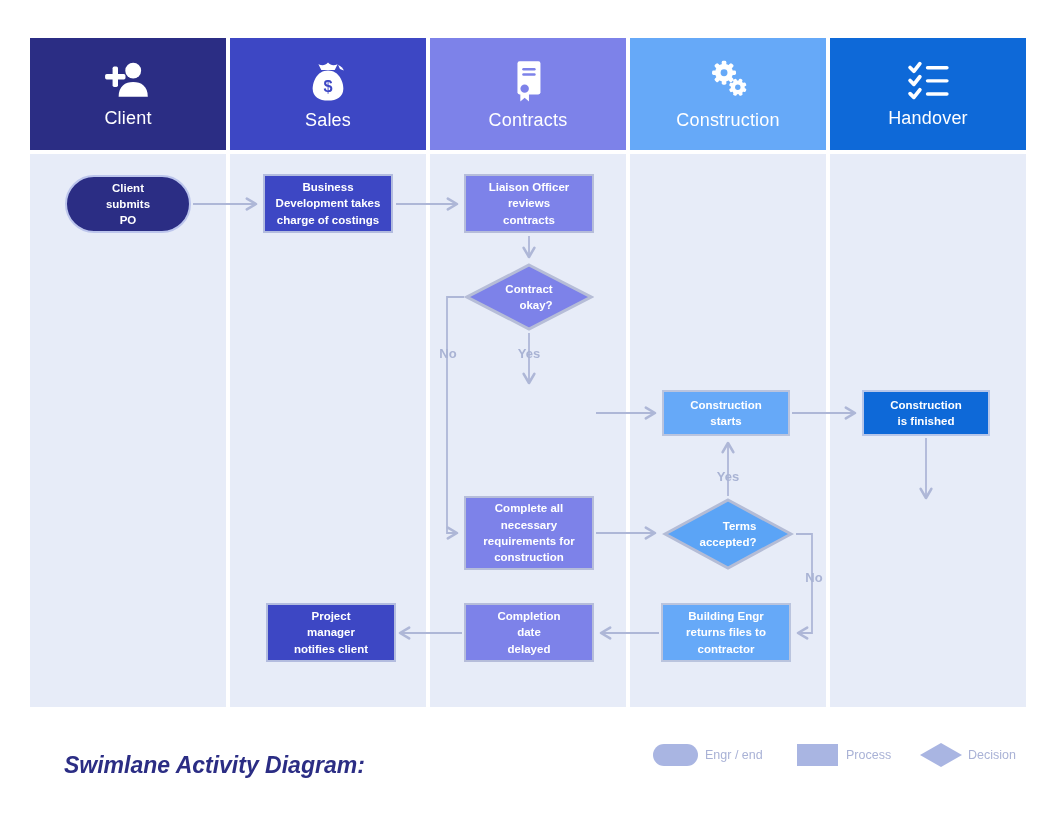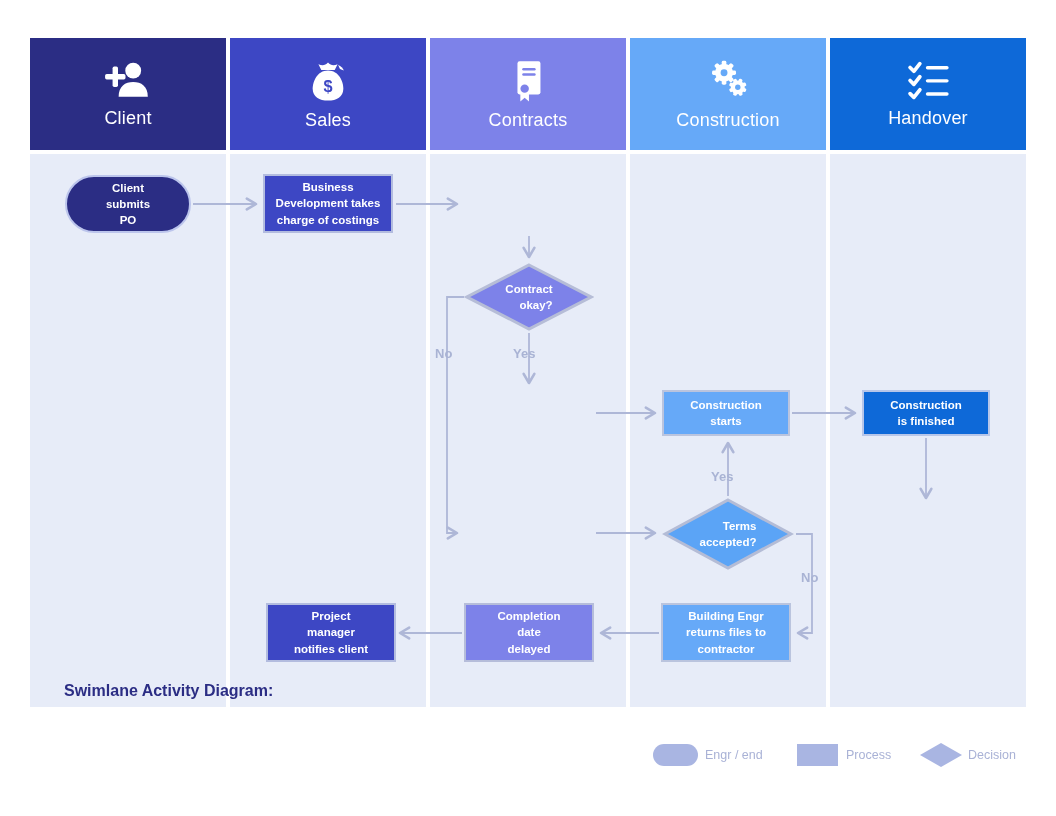--- a/index.html
+++ b/index.html
@@ -30,24 +30,24 @@
   .c-contracts-dia{fill:#7d82e9;stroke:#b6bdd7;stroke-width:3;}
   .c-handover{background:#0e69d8;border:2px solid #b7c6e9;}
   .diamond{position:absolute;}
   .diamond svg{position:absolute;left:0;top:0;}
   .diamond span{position:absolute;inset:0;display:flex;align-items:center;justify-content:center;
         text-align:right;color:#fff;font-size:11.5px;font-weight:600;line-height:1.42;white-space:pre-line;}
 
   
   .edges{position:absolute;left:0;top:0;pointer-events:none;}
   .edge{stroke:#aeb7d7;stroke-width:1.8;fill:none;}
-  .edge-label{position:absolute;color:#a9b3d4;font-size:13px;font-weight:600;text-align:left;}
-
-  
-  .footer-title{position:absolute;left:64px;top:682px;font-size:16px;font-weight:700;color:#2b2d84;}
+  .edge-label{position:absolute;color:#a9b3d4;font-size:13px;font-weight:600;text-align:center;}
+
+  
+  .footer-title{position:absolute;left:64px;top:752px;font-size:23px;font-weight:700;color:#2b2d84;font-style:italic;}
   .footer-subtitle{position:absolute;left:64px;top:749px;font-size:17px;font-weight:400;color:#3f44a8;}
   .legend-shape{position:absolute;background:#a9b5e2;}
   .legend-label{position:absolute;color:#a9b2d6;font-size:12.5px;font-weight:500;}
 </style>
 </head>
 <body>
 
 <div class="page">
 
   <div class="lane" style="left:30px">
@@ -189,40 +189,51 @@
 submits
 PO</span>
   </div>
 
   <div class="node c-sales" style="left:263px;top:174px;width:130px;height:59px">
     <span>Business
 Development takes
 charge of costings</span>
   </div>
 
+  <div class="node c-contracts" style="left:464px;top:174px;width:130px;height:59px">
+    <span>Liaison Officer
+reviews
+contracts</span>
+  </div>
 
   <div class="diamond" style="left:464px;top:263px;width:130px;height:68px">
     <svg width="130" height="68">
         <polygon class="c-contracts-dia" points="65,2 127,34 65,66 3,34"></polygon>
       </svg>
     <span>Contract
 okay?</span>
   </div>
 
 
   <div class="node c-construction" style="left:662px;top:390px;width:128px;height:46px">
     <span>Construction
 starts</span>
   </div>
 
   <div class="node c-handover" style="left:862px;top:390px;width:128px;height:46px">
     <span>Construction
 is finished</span>
   </div>
 
+  <div class="node c-contracts" style="left:464px;top:496px;width:130px;height:74px">
+    <span>Complete all
+necessary
+requirements for
+construction</span>
+  </div>
 
   <div class="diamond" style="left:662px;top:498px;width:132px;height:72px">
     <svg width="132" height="72">
         <polygon class="c-construction-dia" points="66,2 129,36 66,70 3,36"></polygon>
       </svg>
     <span>Terms
 accepted?</span>
   </div>
 
 

